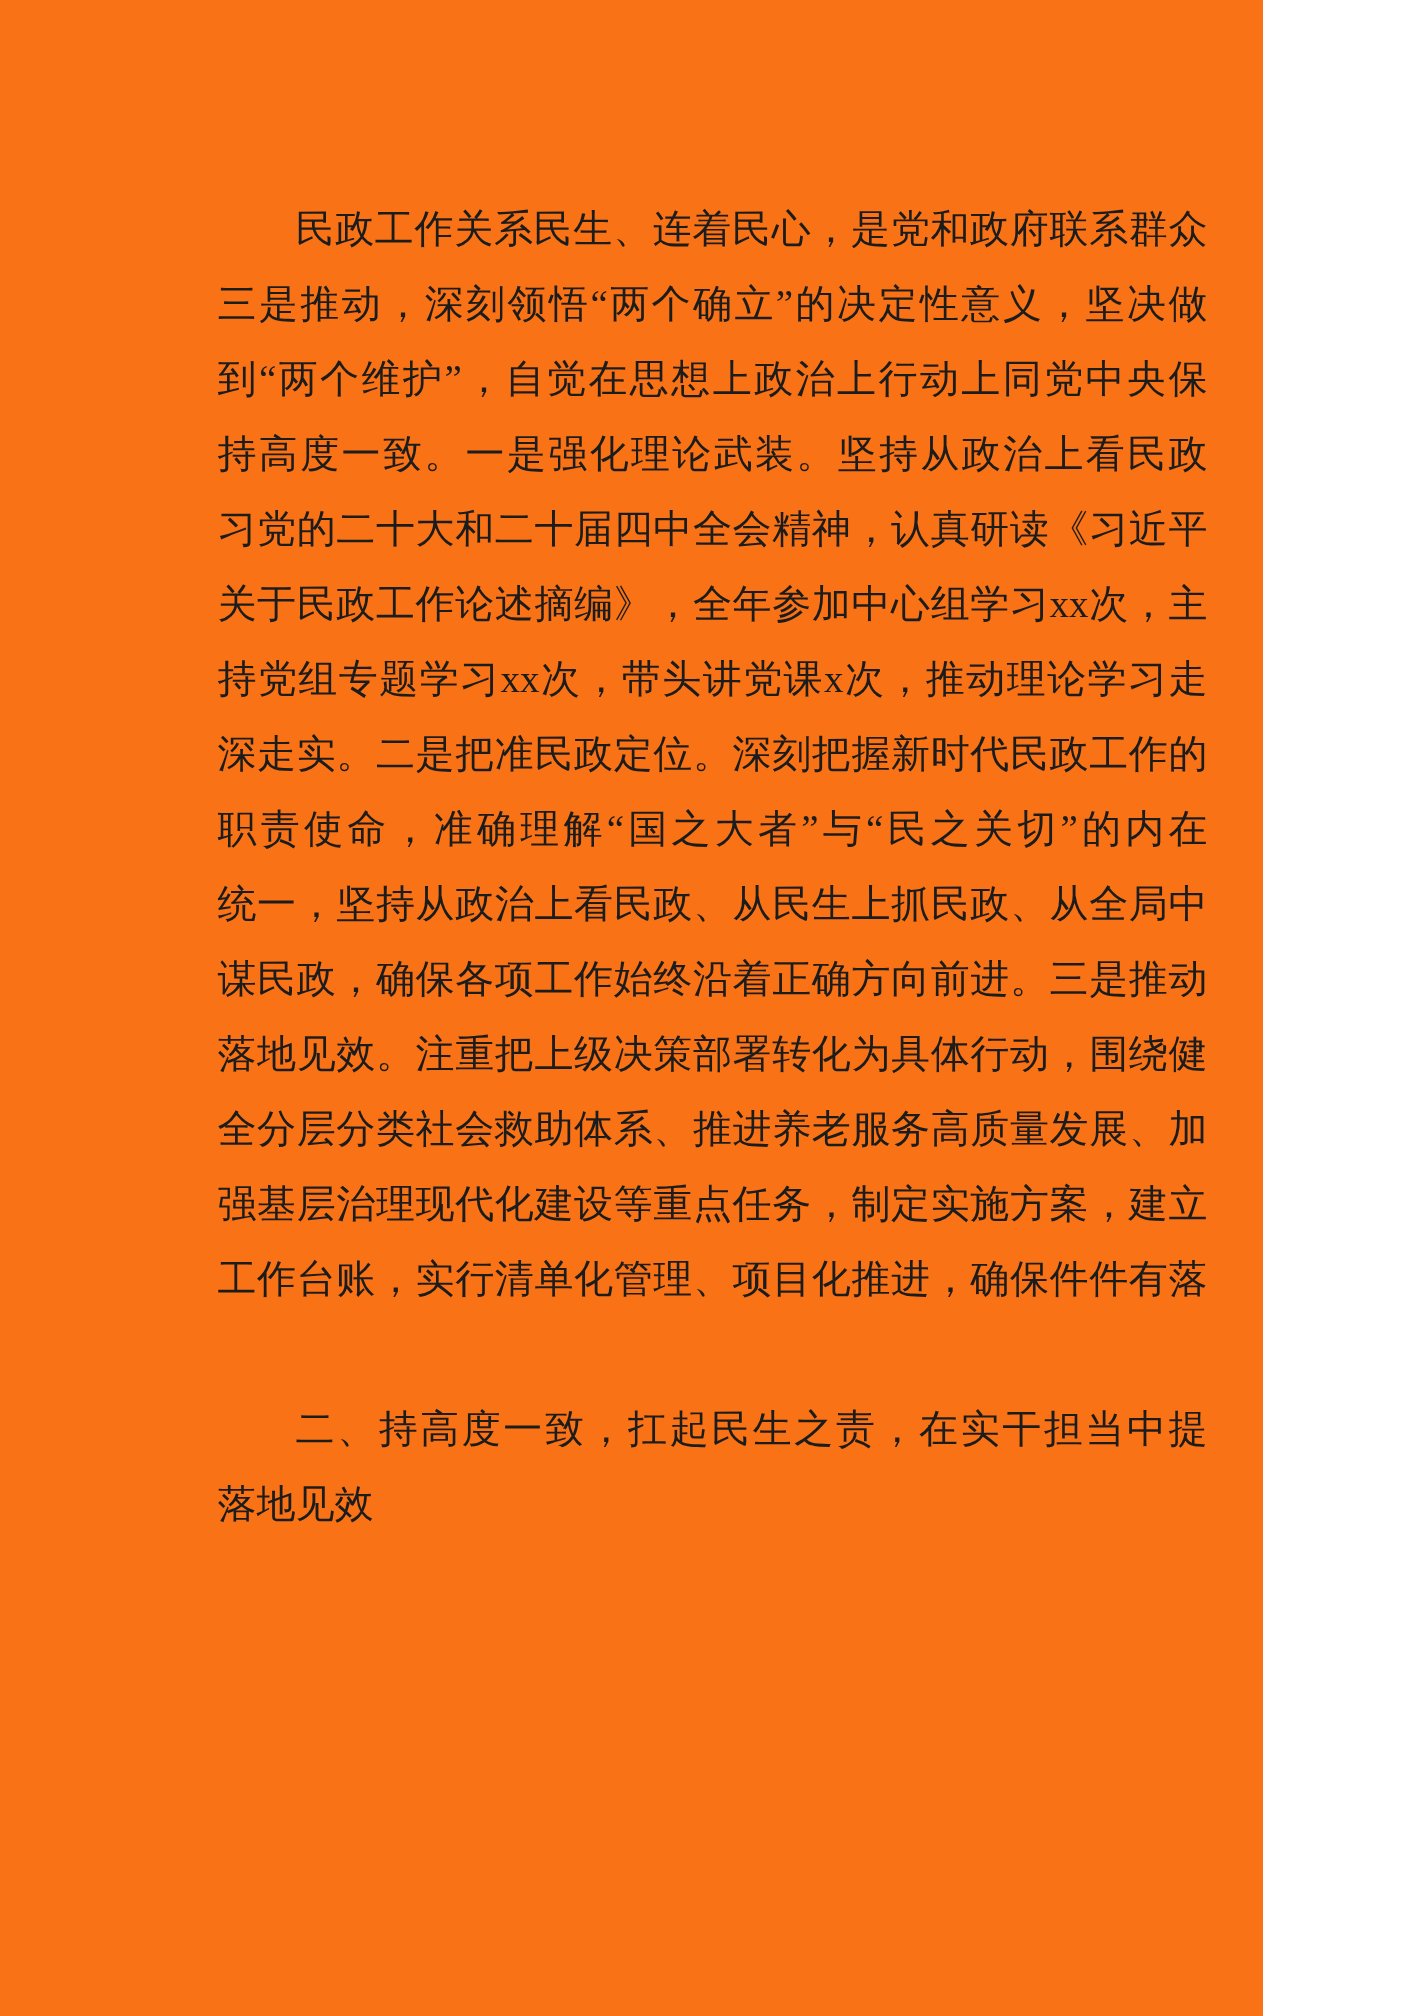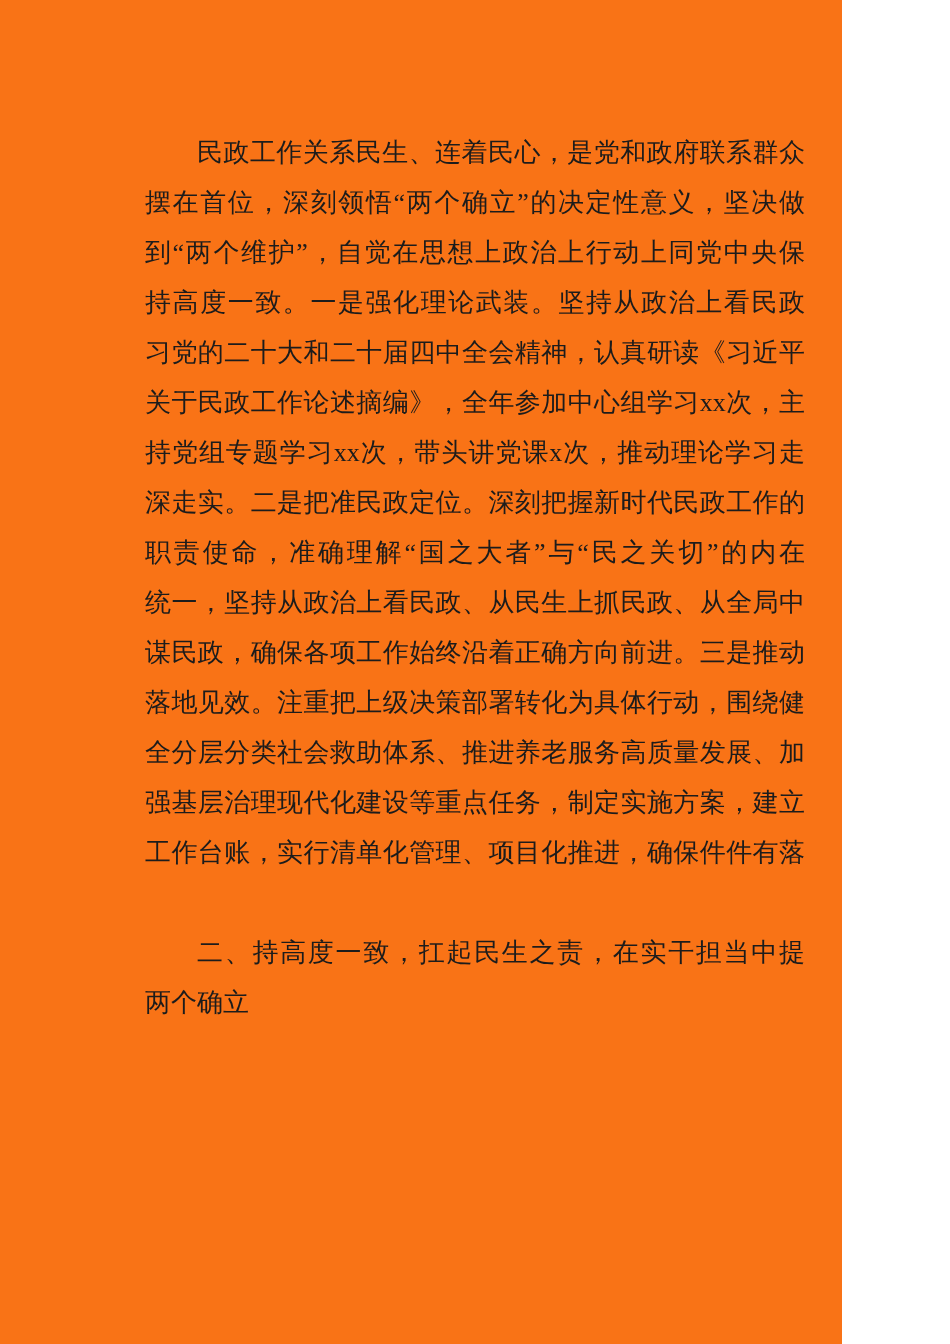--- a/index.html
+++ b/index.html
@@ -43,34 +43,34 @@
     height: 50px;
   }
 </style>
 </head>
 <body>
 
 <div class="page">
   <div class="text-block">
     <div id="body-paragraph">
         <div class="line indent">民政工作关系民生、连着民心，是党和政府联系群众</div>
-        <div class="line">摆在首位，深刻领悟“两个确立”的决定性意义，坚决做</div>
+        <div class="line">三是推动，深刻领悟“两个确立”的决定性意义，坚决做</div>
         <div class="line">到“两个维护”，自觉在思想上政治上行动上同党中央保</div>
         <div class="line">持高度一致。一是强化理论武装。坚持从政治上看民政</div>
         <div class="line">习党的二十大和二十届四中全会精神，认真研读《习近平</div>
         <div class="line">关于民政工作论述摘编》，全年参加中心组学习xx次，主</div>
         <div class="line">持党组专题学习xx次，带头讲党课x次，推动理论学习走</div>
         <div class="line">深走实。二是把准民政定位。深刻把握新时代民政工作的</div>
         <div class="line">职责使命，准确理解“国之大者”与“民之关切”的内在</div>
         <div class="line">统一，坚持从政治上看民政、从民生上抓民政、从全局中</div>
         <div class="line">谋民政，确保各项工作始终沿着正确方向前进。三是推动</div>
         <div class="line">落地见效。注重把上级决策部署转化为具体行动，围绕健</div>
         <div class="line">全分层分类社会救助体系、推进养老服务高质量发展、加</div>
         <div class="line">强基层治理现代化建设等重点任务，制定实施方案，建立</div>
         <div class="line">工作台账，实行清单化管理、项目化推进，确保件件有落</div>
       </div>
     <div class="line blank"></div>
     <div id="section-heading">
         <div class="line indent">二、持高度一致，扛起民生之责，在实干担当中提</div>
-        <div class="line no-fill">两个确立</div>
+        <div class="line no-fill">落地见效</div>
       </div>
   </div>
 </div>
 
 </body></html>

